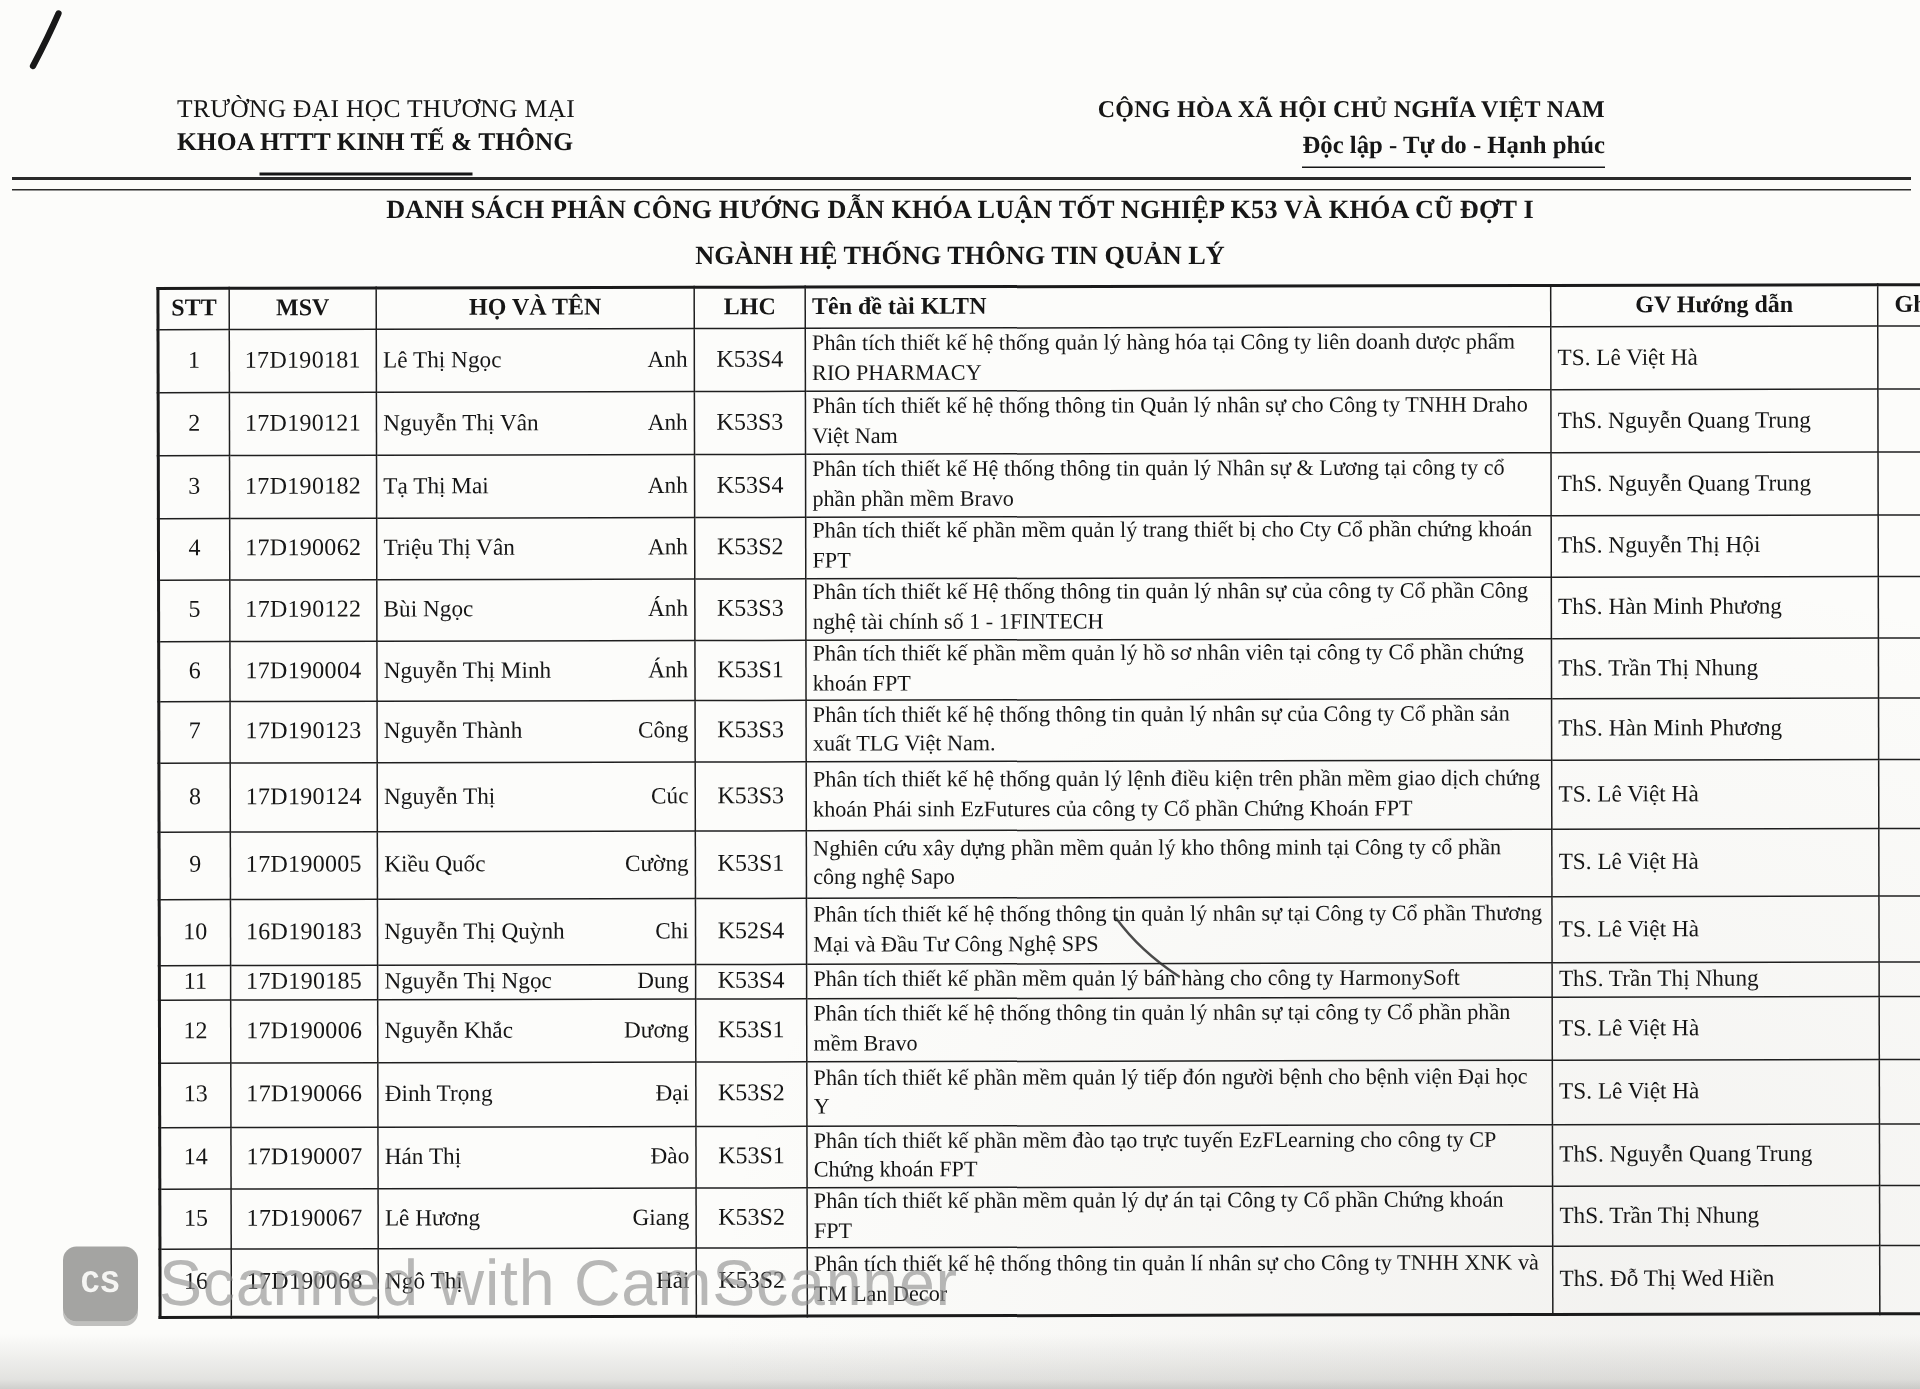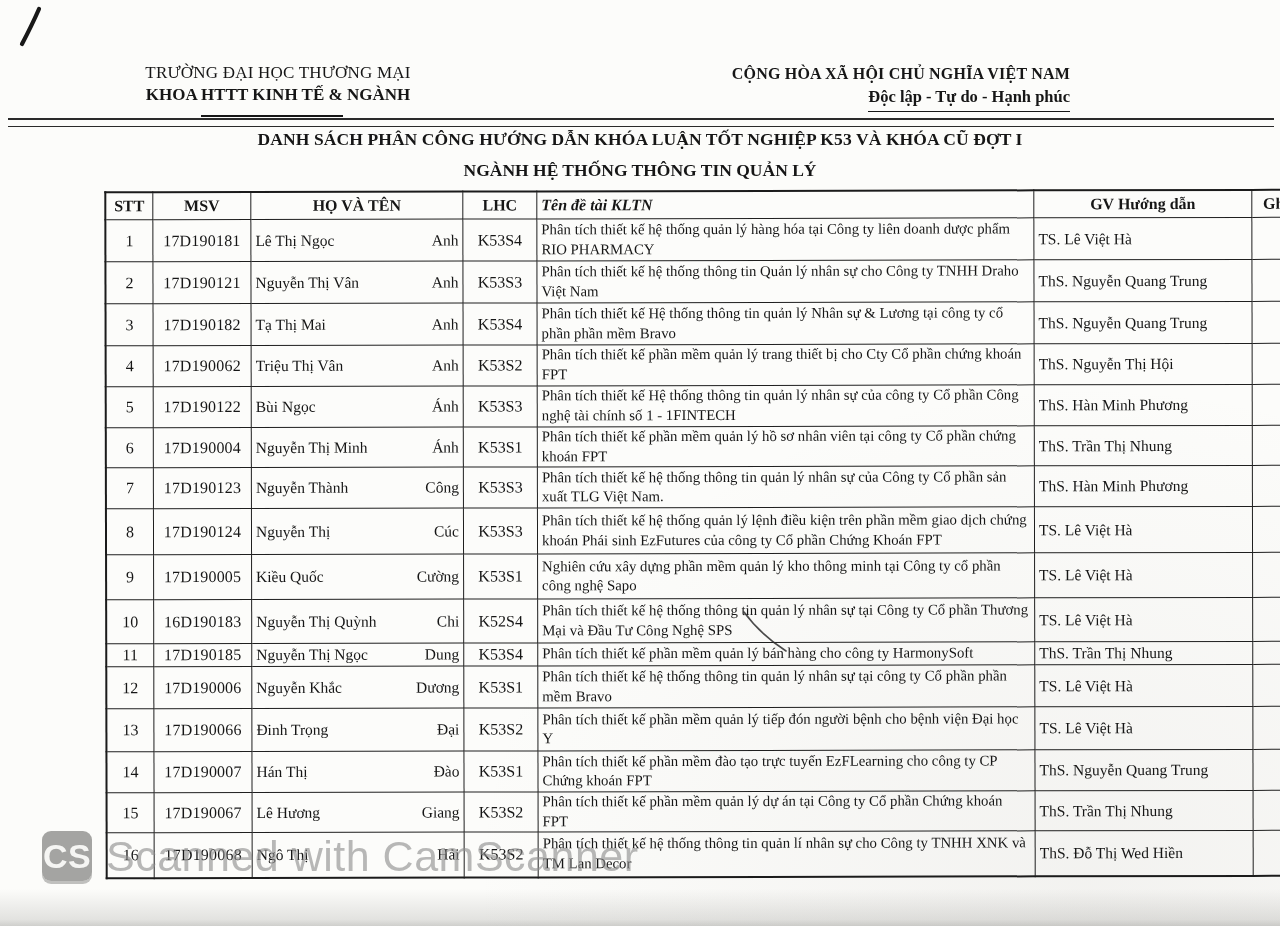--- a/index.html
+++ b/index.html
@@ -13,21 +13,21 @@
   }
   .page{
     position:absolute;inset:0;
     background:
       linear-gradient(to bottom, rgba(0,0,0,0) 96%, rgba(110,110,105,0.18) 99.3%, rgba(90,90,85,0.28) 100%),
       radial-gradient(ellipse at 85% 95%, rgba(160,155,150,0.10), rgba(0,0,0,0) 40%),
       #fcfcfa;
   }
   .hdr-left{
     position:absolute; left:118px; top:62px; width:320px;
-    text-align:center; line-height:1.32;
+    text-align:left; line-height:1.32;
   }
   .hdr-left .l1{font-size:17px; letter-spacing:0.2px;}
   .hdr-left .l2{font-size:17px; font-weight:bold;}
   .hdr-left .l2 .uln{border-bottom:2px solid #161616; padding-bottom:11px;font-family:Liberation Serif, serif;}
   .hdr-right{
     position:absolute; left:700px; top:62px; width:370px;
     text-align:right; line-height:1.45;
   }
   .hdr-right .l1{font-size:16px; font-weight:bold; letter-spacing:0.2px;}
   .hdr-right .l2{font-size:16.5px; font-weight:bold; display:inline-block;
@@ -69,22 +69,22 @@
   td.c-note{}
   .watermark{
     position:absolute; left:42px; top:831px; z-index:5;
     display:flex; align-items:center; gap:14px;
     pointer-events:none;
   }
   .wm-logo{
     width:50px; height:50px; border-radius:9px;
     background:rgba(130,130,128,0.72);
     color:rgba(250,250,248,0.95);
-    font-family:Liberation Sans, sans-serif;
-    font-weight:bold; font-size:34px;
+    font-family:Liberation Mono, monospace;
+    font-weight:bold; font-size:21px;
     display:flex; align-items:center; justify-content:center;
     letter-spacing:0.5px;
     box-shadow:0 3px 0 rgba(120,120,118,0.45);
   }
   .wm-text{
     font-family:"Liberation Sans","DejaVu Sans",sans-serif;
     font-size:43px; color:rgba(140,140,140,0.62);
     letter-spacing:0.5px; white-space:nowrap;
   }
   .pen-marks{position:absolute; inset:0; z-index:6; pointer-events:none;}
@@ -94,41 +94,41 @@
 
 <div class="page">
 
   <svg class="pen-marks" width="1280" height="926" viewBox="0 0 1280 926">
     <path d="M 39 9 Q 32 25 22 44" fill="none" stroke="#181818" stroke-width="4.2" stroke-linecap="round"></path>
     <path d="M 744 612 Q 760 634 786 651" fill="none" stroke="#2c2c2c" stroke-width="1.6" stroke-linecap="round" opacity="0.85"></path>
   </svg>
 
   <div class="hdr-left">
     <div class="l1">TRƯỜNG ĐẠI HỌC THƯƠNG MẠI</div>
-    <div class="l2"><span>KHOA </span><span class="uln">HTTT KINH TẾ &amp;</span><span> NGÀNH</span></div>
+    <div class="l2"><span>KHOA </span><span class="uln">HTTT KINH TẾ &amp;</span><span> THÔNG</span></div>
   </div>
 
   <div class="hdr-right">
     <div class="l1">CỘNG HÒA XÃ HỘI CHỦ NGHĨA VIỆT NAM</div>
     <div><span class="l2">Độc lập - Tự do - Hạnh phúc</span></div>
   </div>
 
   <div class="rule"></div>
 
   <div class="doc-title">DANH SÁCH PHÂN CÔNG HƯỚNG DẪN KHÓA LUẬN TỐT NGHIỆP K53 VÀ KHÓA CŨ ĐỢT I</div>
   <div class="doc-subtitle">NGÀNH HỆ THỐNG THÔNG TIN QUẢN LÝ</div>
 
   <table class="main">
     <thead>
       <tr id="head-row">
           <th style="width: 38px;">STT</th>
           <th style="width: 89px;">MSV</th>
           <th style="width: 203px;">HỌ VÀ TÊN</th>
           <th style="width: 65px;">LHC</th>
-          <th class="topic-h" style="width: 488px; font-style: italic;">Tên đề tài KLTN</th>
+          <th class="topic-h" style="width: 488px;">Tên đề tài KLTN</th>
           <th style="width: 209px;">GV Hướng dẫn</th>
           <th style="width: 68px;">Ghi chú</th>
         </tr>
     </thead>
     <tbody id="body-rows">
         <tr style="height: 42px;">
           <td class="c-stt">1</td>
           <td class="c-msv">17D190181</td>
           <td class="c-name">
             <div class="nwrap">

